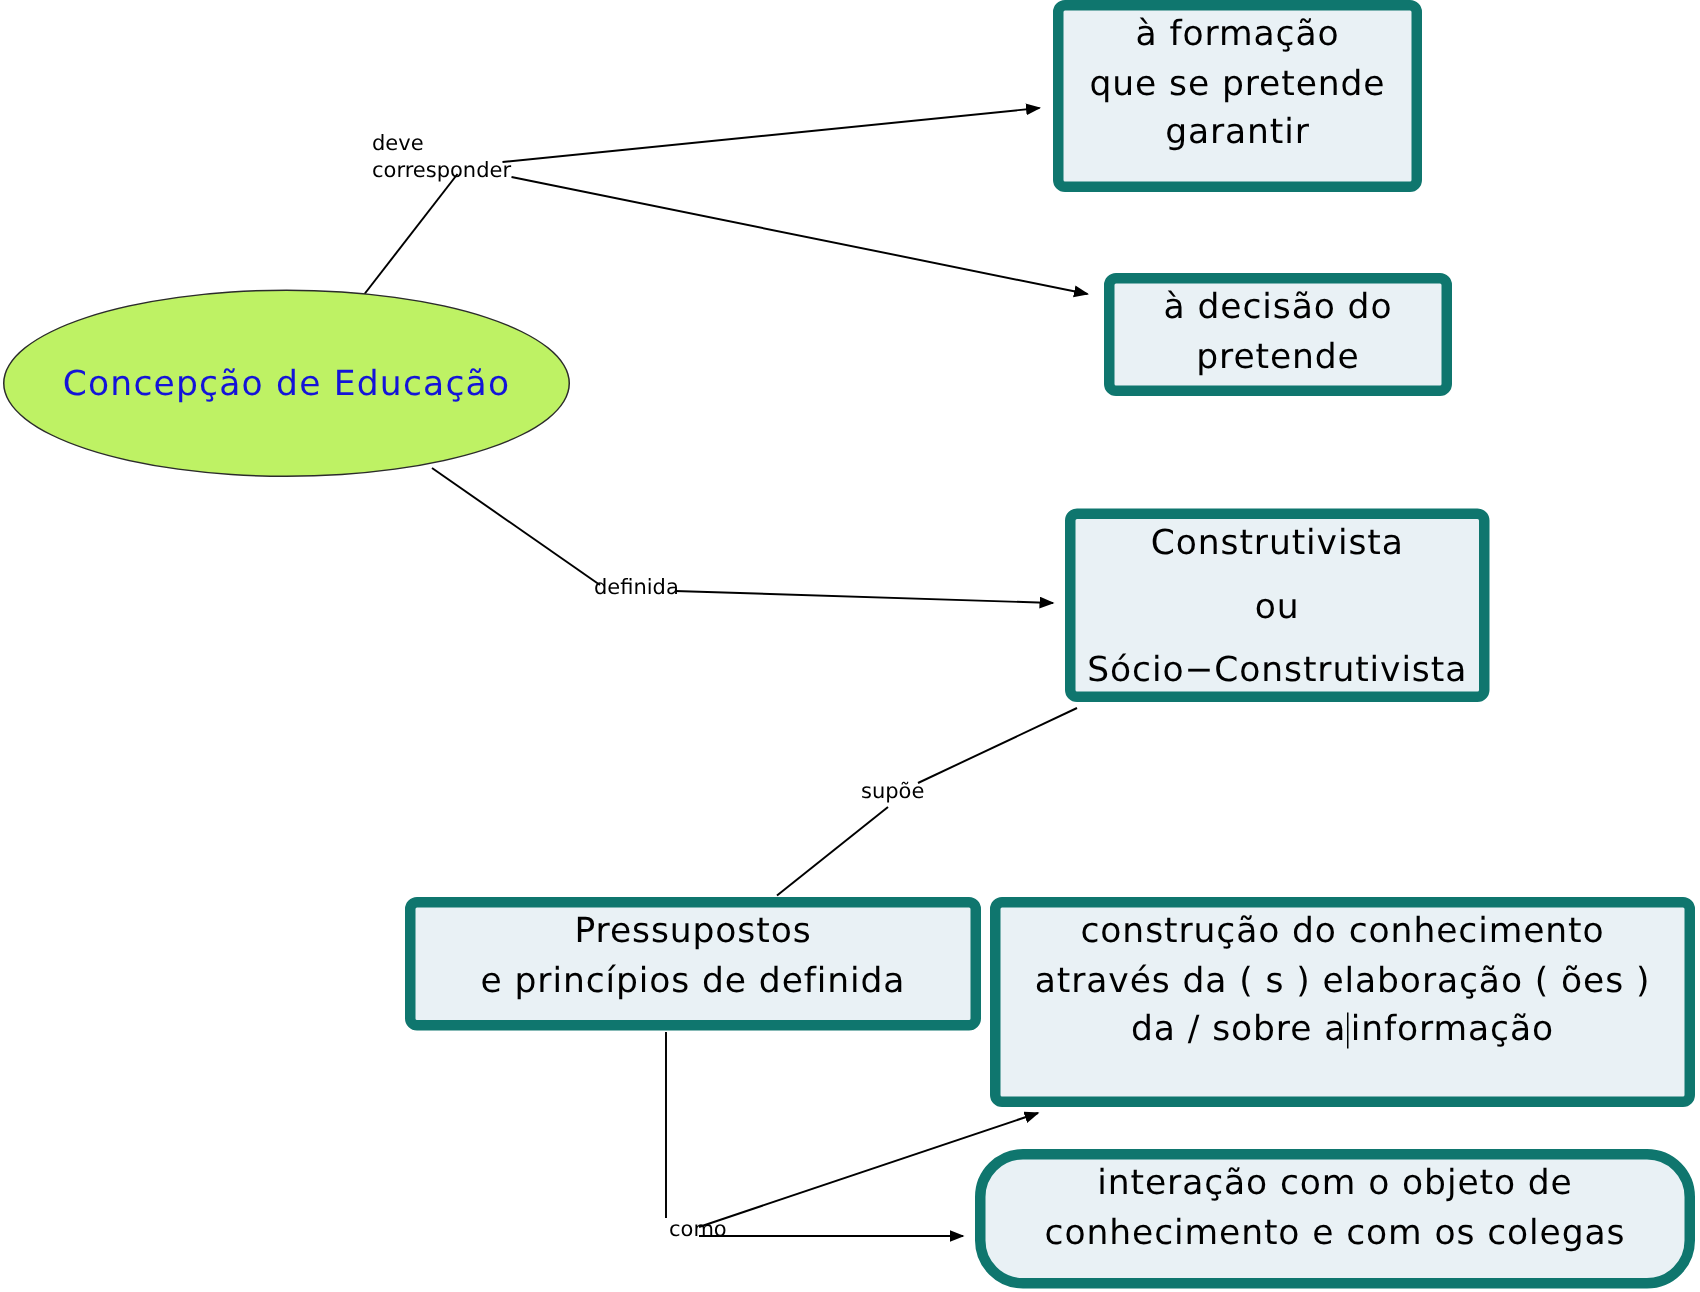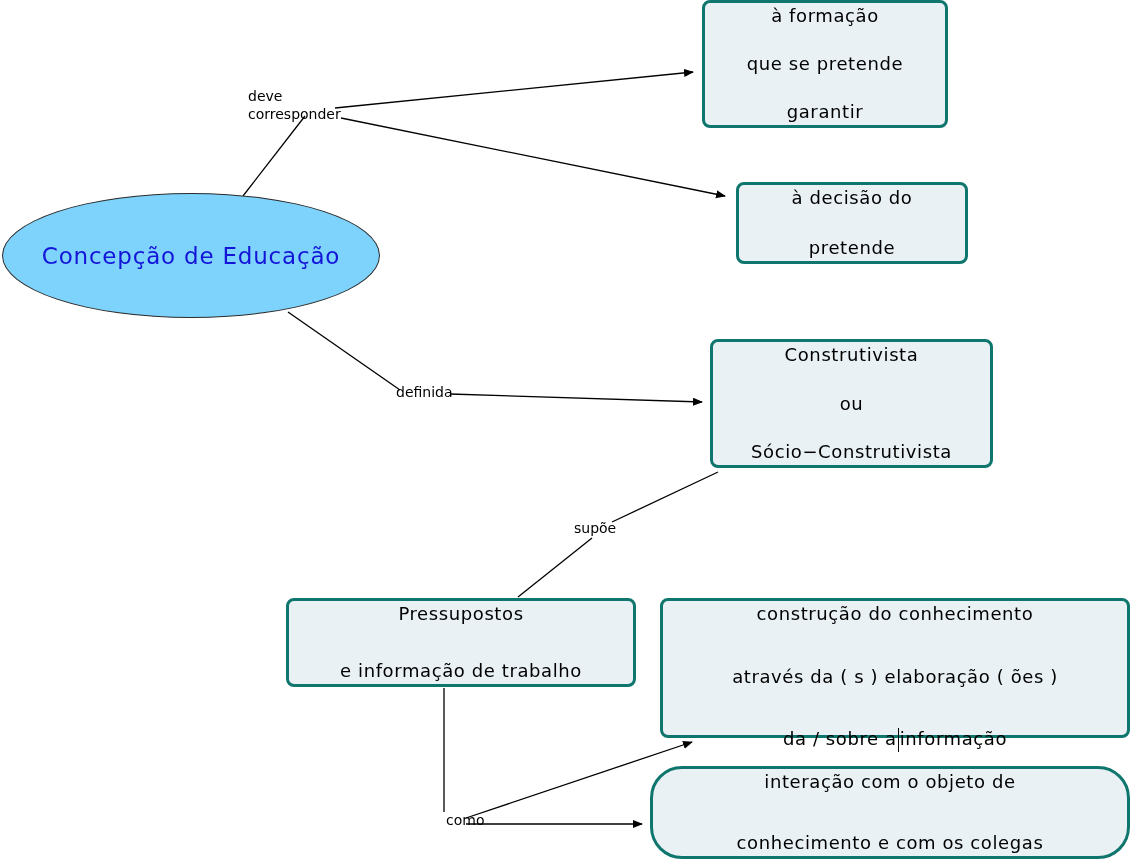--- a/index.html
+++ b/index.html
@@ -22,41 +22,41 @@
     left: 0;
     top: 0;
     width: 1133px;
     height: 861px;
     pointer-events: none;
   }
   .node-box {
     position: absolute;
     box-sizing: border-box;
     background: #e9f1f5;
-    border: 3px solid #0f766e;
+    border: 7px solid #0f766e;
     border-radius: 8px;
     display: flex;
     flex-direction: column;
     align-items: center;
-    justify-content: space-between;
+    justify-content: flex-start;
     color: #000000;
     font-family: "DejaVu Sans", sans-serif;
-    font-size: 18px;
+    font-size: 23px;
     line-height: 1.42;
     text-align: center;
     letter-spacing: 0.6px;
     white-space: nowrap;
   }
   .node-box .line {
     display: block;
   }
   .ellipse-node {
     position: absolute;
     box-sizing: border-box;
-    background: #7dd3fc;
+    background: #bef264;
     border: 1px solid #2b2b2b;
     border-radius: 50%;
     display: flex;
     align-items: center;
     justify-content: center;
     color: #1414d8;
     font-family: "DejaVu Sans", sans-serif;
     font-size: 23px;
     letter-spacing: 0.8px;
     white-space: nowrap;
@@ -120,32 +120,32 @@
     <span class="line">à   formação</span>
     <span class="line">que   se   pretende</span>
     <span class="line">garantir</span>
   </div>
 
   <div class="node-box" style="left:736px; top:182px; width:232px; height:82px;">
     <span class="line">à   decisão   do</span>
     <span class="line">pretende</span>
   </div>
 
-  <div class="node-box" style="left:710px; top:339px; width:283px; height:129px;">
+  <div class="node-box" style="left:710px; top:339px; width:283px; height:129px;gap:10px;">
     <span class="line">Construtivista</span>
     <span class="line">ou</span>
     <span class="line">Sócio−Construtivista</span>
   </div>
 
-  <div class="node-box" style="left:270px; top:598px; width:350px; height:89px;margin-left:16px;">
+  <div class="node-box" style="left:270px; top:598px; width:384px; height:89px;">
     <span class="line">Pressupostos</span>
-    <span class="line">e  informação  de  trabalho</span>
+    <span class="line">e  princípios  de  definida</span>
   </div>
 
-  <div class="node-box" style="left:660px; top:598px; width:470px; height:140px;gap:37px;">
+  <div class="node-box" style="left:660px; top:598px; width:470px; height:140px;">
     <span class="line">construção  do  conhecimento</span>
     <span class="line">através  da ( s )   elaboração ( ões )</span>
     <span class="line">
       <span>da  /  sobre  a</span><span class="caret"></span><span>informação</span>
     </span>
   </div>
 
   <div class="node-box" style="left:650px; top:766px; width:480px; height:93px;border-radius:32px;">
     <span class="line">interação  com  o  objeto  de</span>
     <span class="line">conhecimento  e  com  os  colegas</span>

